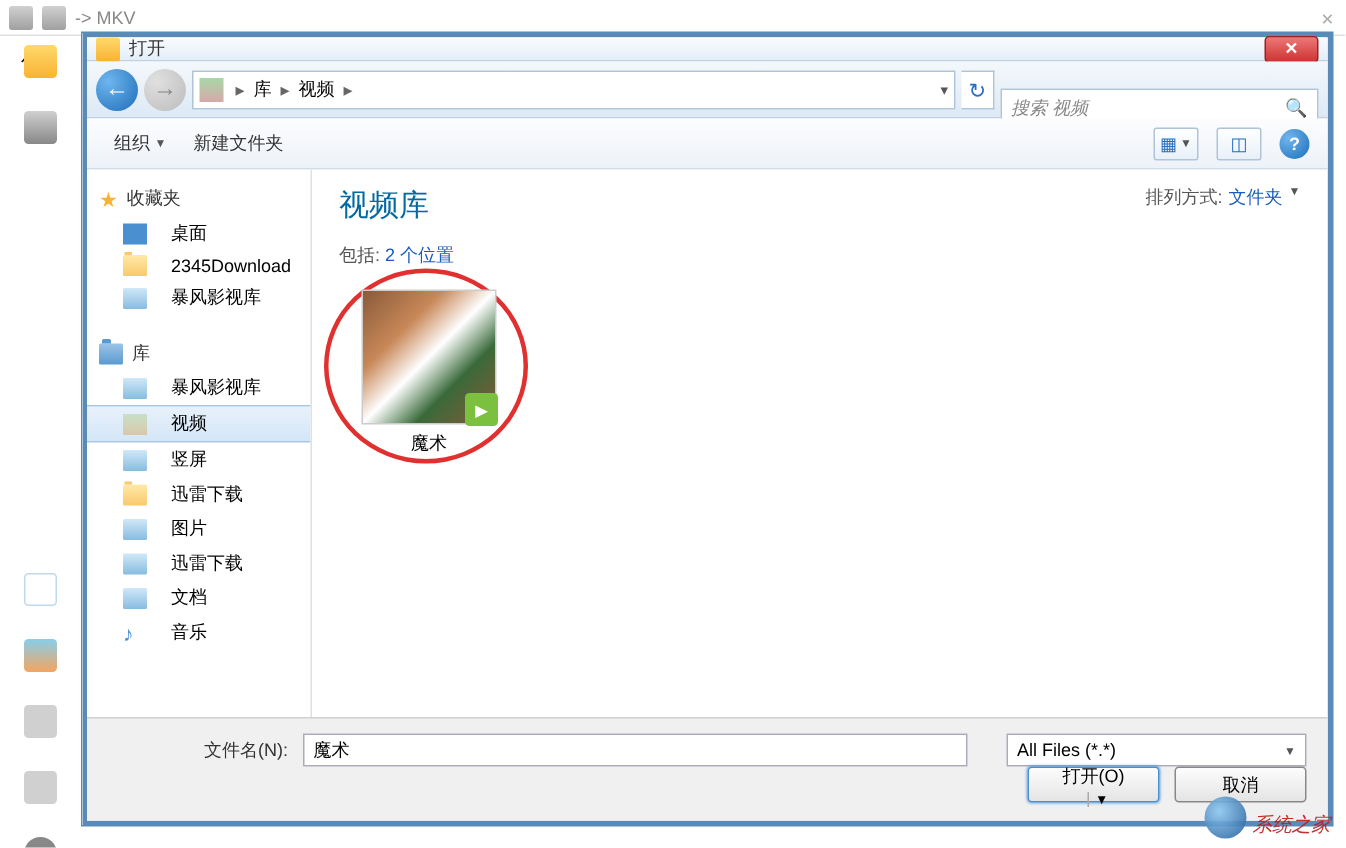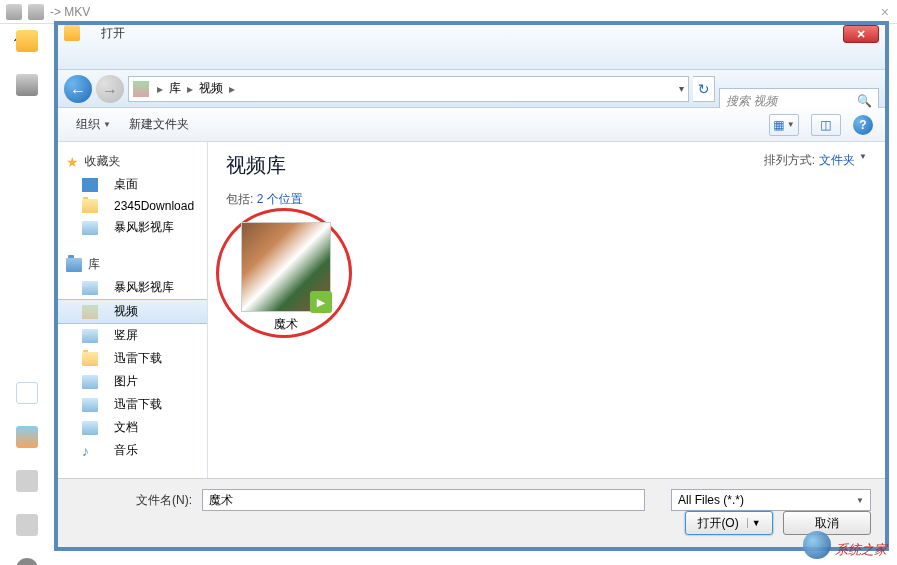--- a/index.html
+++ b/index.html
@@ -16,34 +16,34 @@
 .ic-movie { background: linear-gradient(#d0d0d0,#888); }
 .ic-music { background: #fff; border: 1px solid #c0d8ec; }
 .ic-photo { background: linear-gradient(#87ceeb,#f4a460); }
 .ic-gray { background: #d0d0d0; }
 .ic-gear { background: #888; border-radius: 50%; }
 
 
 .dialog { position: absolute; left: 54px; top: 21px; width: 835px; height: 530px; border: 1px solid #5a8ab8; background: #fff; box-shadow: 0 0 0 3px #5a8ab8 inset; display: flex; flex-direction: column; }
 .dialog-inner { position: absolute; left: 3px; top: 3px; right: 3px; bottom: 3px; display: flex; flex-direction: column; background: #fff; }
 
-.titlebar { height: 45px; background: linear-gradient(#f9fcff,#e3eef8); display: flex; padding: 0 6px; border-bottom: 1px solid #c0d0e0; gap: 15px; }
+.titlebar { height: 16px; background: linear-gradient(#f9fcff,#e3eef8); display: flex; align-items: center; padding: 0 6px; border-bottom: 1px solid #c0d0e0; }
 .titlebar .ticon { width: 16px; height: 16px; background: linear-gradient(#ffd96b,#f9b233); margin-right: 6px; border-radius: 2px; }
 .titlebar .ttext { font-size: 12px; color: #333; flex: 1; }
 .titlebar .close-btn { width: 36px; height: 18px; background: linear-gradient(#e77,#c33); border: 1px solid #922; border-radius: 3px; color: #fff; display: flex; align-items: center; justify-content: center; font-size: 11px; font-weight: bold; }
 
 .navbar { height: 38px; background: linear-gradient(#f4f8fc,#dce9f5); display: flex; align-items: center; padding: 4px 6px; gap: 4px; border-bottom: 1px solid #c0d0e0; }
 .nav-back, .nav-fwd { width: 28px; height: 28px; border-radius: 50%; display: flex; align-items: center; justify-content: center; }
 .nav-back { background: radial-gradient(circle at 30% 30%, #6fb6ef, #1e6db8); color: #fff; font-size: 16px; }
 .nav-fwd { background: radial-gradient(circle at 30% 30%, #e0e0e0, #bcbcbc); color: #888; font-size: 16px; }
 .breadcrumb { flex: 1; height: 26px; background: #fff; border: 1px solid #b0c4d8; display: flex; align-items: center; padding: 0 4px; font-size: 12px; gap: 2px; }
 .bc-icon { width: 16px; height: 16px; background: linear-gradient(#a8d8a8,#d8a8a8); margin-right: 2px; }
 .bc-sep { color: #666; padding: 0 4px; }
 .bc-refresh { width: 22px; height: 26px; border: 1px solid #b0c4d8; border-left: none; background: #fff; display: flex; align-items: center; justify-content: center; color: #2a6dbd; font-size: 14px; }
-.searchbox { width: 160px; height: 26px; border: 1px solid #b0c4d8; background: #fff; display: flex; align-items: center; padding: 0 6px; font-size: 12px; color: #888; font-style: italic; margin-top: 25px; }
+.searchbox { width: 212px; height: 26px; border: 1px solid #b0c4d8; background: #fff; display: flex; align-items: center; padding: 0 6px; font-size: 12px; color: #888; font-style: italic; margin-top: 25px; }
 .searchbox .sicon { margin-left: auto; color: #2a6dbd; font-style: normal; }
 
 .toolbar { height: 34px; background: linear-gradient(#fdfdfe,#edf2f8); border-bottom: 1px solid #d0dce8; display: flex; align-items: center; padding: 0 12px; font-size: 12px; color: #333; gap: 6px; }
 .tool-item { padding: 3px 6px; display: flex; align-items: center; gap: 3px; }
 .tool-drop { font-size: 8px; color: #555; }
 .tool-right { margin-left: auto; display: flex; align-items: center; gap: 12px; }
 .view-btn { width: 30px; height: 22px; border: 1px solid #b0c4d8; background: linear-gradient(#fff,#e8f0f8); border-radius: 2px; display: flex; align-items: center; justify-content: center; }
 .help-btn { width: 20px; height: 20px; border-radius: 50%; background: radial-gradient(circle at 30% 30%, #6fb6ef, #1e6db8); color: #fff; display: flex; align-items: center; justify-content: center; font-size: 12px; font-weight: bold; }
 
 .body-area { flex: 1; display: flex; overflow: hidden; }
@@ -58,40 +58,40 @@
 .si-icon { width: 16px; height: 14px; flex-shrink: 0; }
 .folder-ico { background: linear-gradient(#ffe9a8,#f9c96b); border-radius: 1px; position: relative; }
 .folder-ico::before { content:""; position:absolute; left:1px; top:-2px; width:5px; height:2px; background:#f9c96b; }
 .drive-ico { background: linear-gradient(#d0e8f8,#88bce0); border-radius: 1px; }
 .vid-ico { background: linear-gradient(#c8e0c8,#d8c8a8); }
 .music-ico { color: #4a90d0; font-size: 14px; display: flex; align-items: center; }
 .desktop-ico { background: #4a90d0; }
 
 .content { flex: 1; background: #fff; padding: 10px 18px; position: relative; }
 .lib-header { display: flex; align-items: flex-start; }
-.lib-title { color: #0f172a; font-size: 20px; }
+.lib-title { color: #0369a1; font-size: 20px; }
 .lib-sub { font-size: 12px; color: #555; margin-top: 12px; }
 .lib-sub a { color: #1a5bbf; text-decoration: none; }
 .sort-area { margin-left: auto; font-size: 12px; color: #555; display: flex; align-items: flex-start; gap: 4px; }
 .sort-link { color: #1a5bbf; }
 
 .file-grid { margin-top: 14px; display: flex; gap: 20px; }
 .file-item { width: 120px; text-align: center; font-size: 12px; position: relative; }
 .circle-annotation { position: absolute; left: -10px; top: -14px; width: 136px; height: 130px; border: 3px solid #e03030; border-radius: 50%; pointer-events: none; }
 .thumb { width: 90px; height: 90px; margin: 0 auto 4px; background: linear-gradient(135deg,#8a5a3a 0%, #c88858 30%, #fff 50%, #3a6a3a 70%, #885838 100%); border: 1px solid #ccc; position: relative; }
 .thumb::after { content: "▶"; position: absolute; right: -2px; bottom: -2px; width: 22px; height: 22px; background: #7cc040; color: #fff; border-radius: 3px; display: flex; align-items: center; justify-content: center; font-size: 11px; }
 
 .bottom-bar { background: #f0f0f0; border-top: 1px solid #d0d0d0; padding: 10px 14px 12px; display: flex; flex-direction: column; }
 .filename-row { display: flex; align-items: center; gap: 10px; }
 .fn-label { font-size: 12px; color: #333; width: 120px; text-align: right; }
 .fn-input { flex: 1; height: 22px; border: 1px solid #aab; background: #fff; padding: 0 6px; font-size: 12px; }
 .filter-select { width: 200px; height: 22px; border: 1px solid #aab; background: #fff; padding: 0 6px; font-size: 12px; display: flex; align-items: center; justify-content: space-between; }
 .btn-row { display: flex; justify-content: flex-end; gap: 10px; }
 .dlg-btn { min-width: 88px; height: 24px; border: 1px solid #888; background: linear-gradient(#fdfdfd,#e4e4e4); border-radius: 3px; font-size: 12px; display: flex; align-items: center; justify-content: center; gap: 2px; }
-.dlg-btn.primary { border: 1px solid #4a90d0; box-shadow: 0 0 2px #4a90d0; }
+.dlg-btn.primary { border: 1px solid #4a90d0; box-shadow: 0 0 2px #4a90d0; flex-direction: column; }
 
 .watermark { position: absolute; right: 10px; bottom: 6px; font-size: 13px; color: #b91c1c; font-style: italic; display: flex; align-items: flex-end; gap: 4px; opacity: 0.9; }
 .watermark .globe { width: 28px; height: 28px; border-radius: 50%; background: radial-gradient(circle at 35% 35%, #8ec8f0, #1e5a9a); }
 </style>
 </head>
 <body>
 
 <div class="outer-window">
   <div class="wicon"></div>
   <div class="wicon"></div>

